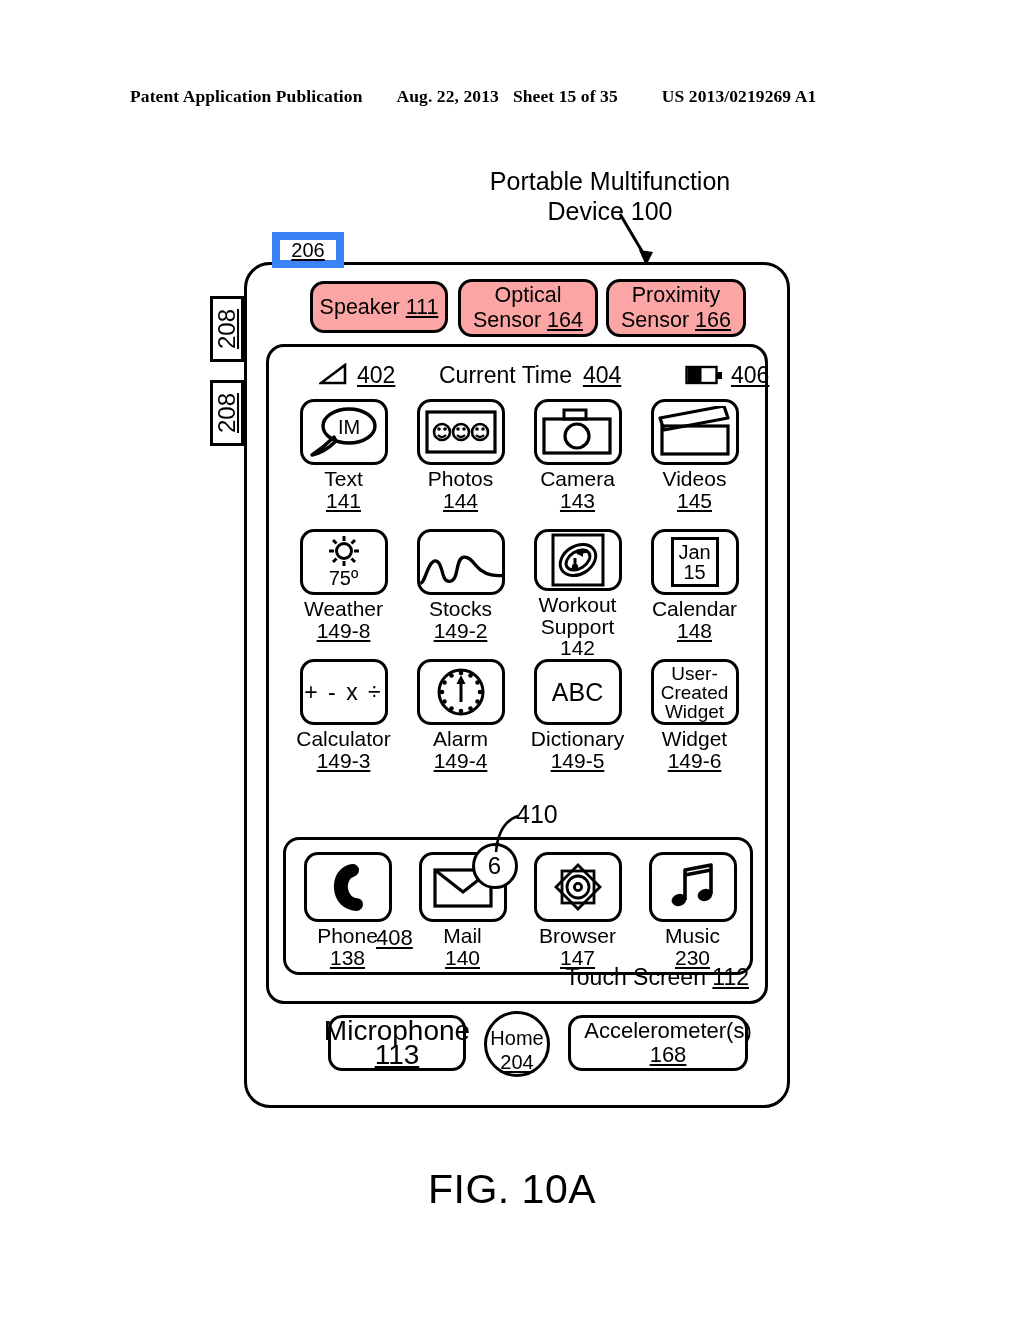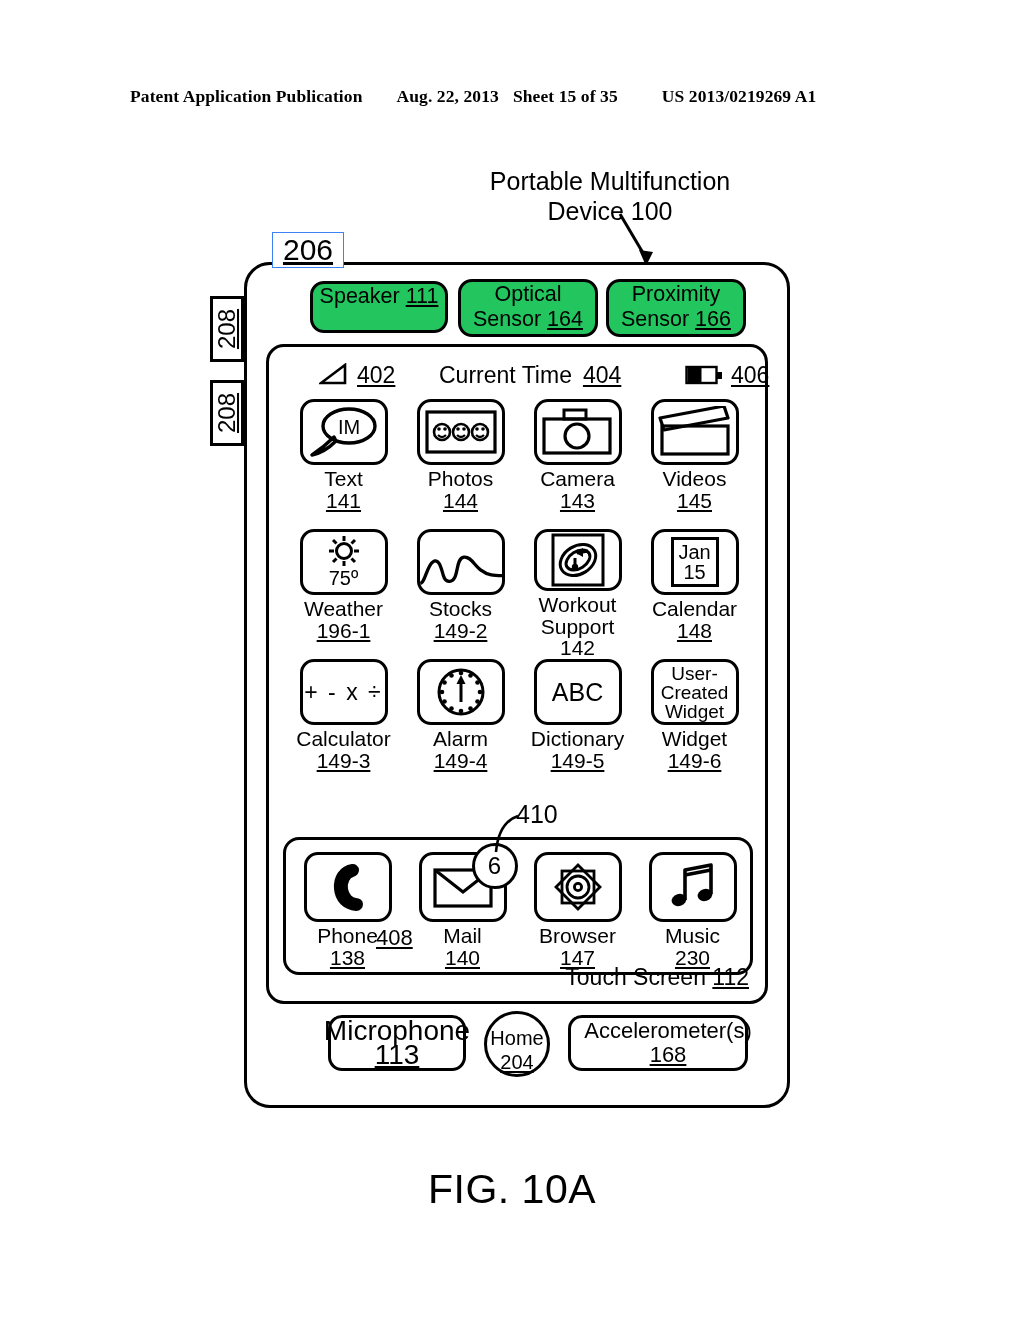--- a/index.html
+++ b/index.html
@@ -65,25 +65,25 @@
     border-radius: 26px;
     box-sizing: border-box;
     background: #fff;
   }
 
   
   .btn-206 {
     position: absolute;
     top: 232px; left: 272px;
     width: 72px; height: 36px;
-    border: 1px solid #3b82f6;
+    border: 8px solid #3b82f6;
     box-sizing: border-box;
     background: #fff;
     display: flex; align-items: center; justify-content: center;
-    font-size: 30px;
+    font-size: 20px;
     z-index: 3;
   }
   .btn-206 span { text-decoration: underline; text-underline-offset: 2px; }
 
   
   .btn-208 {
     position: absolute;
     left: 210px;
     width: 34px; height: 66px;
     border: 3px solid #000;
@@ -107,25 +107,25 @@
     position: absolute;
     top: 279px; left: 310px;
     width: 466px; height: 56px;
     display: flex;
     align-items: center;
   }
   .pill {
     border: 3px solid #000;
     border-radius: 14px;
     box-sizing: border-box;
-    display: flex; align-items: flex-start; justify-content: center;
+    display: flex; align-items: center; justify-content: center;
     text-align: center;
     font-size: 21.5px;
     line-height: 25px;
-    background: #22c55e;
+    background: #fca5a5;
   }
   .pill .u { text-decoration: underline; text-underline-offset: 2px; }
   .pill-speaker   { position: absolute; left: 0px;   top: 2px;  width: 138px; height: 52px; }
   .pill-optical   { position: absolute; left: 148px; top: 0px;  width: 140px; height: 58px; }
   .pill-proximity { position: absolute; left: 296px; top: 0px;  width: 140px; height: 58px; }
 
   
   .lbl-400a {
     position: absolute;
     top: 305px; left: 255px;
@@ -469,21 +469,21 @@
                   <line x1="10" y1="4" x2="13.5" y2="7.5"></line>
                     <line x1="28.5" y1="22.5" x2="32" y2="26"></line>
                   <line x1="32" y1="4" x2="28.5" y2="7.5"></line>
                     <line x1="13.5" y1="22.5" x2="10" y2="26"></line>
                 </g>
               </svg>
               <span style="font-size:20px;line-height:20px;">75º</span>
             </div>
           </div>
           <div class="tile-lbl">Weather</div>
-          <div class="tile-num">196-1</div>
+          <div class="tile-num">149-8</div>
         </div>
 
         <div class="cell">
           <div class="tile">
             <svg width="84" height="62" viewBox="0 0 84 62" style="margin-top:2px;">
               <path d="M0,52 C5,52 7,34 13,30 C20,25 22,38 24,44 C26,51 33,52 36,45 C39,38 38,26 45,25 C52,24 56,34 62,38 C70,44 76,44 84,44" fill="none" stroke="#000" stroke-width="3.4" stroke-linecap="round"></path>
             </svg>
           </div>
           <div class="tile-lbl">Stocks</div>
           <div class="tile-num">149-2</div>

